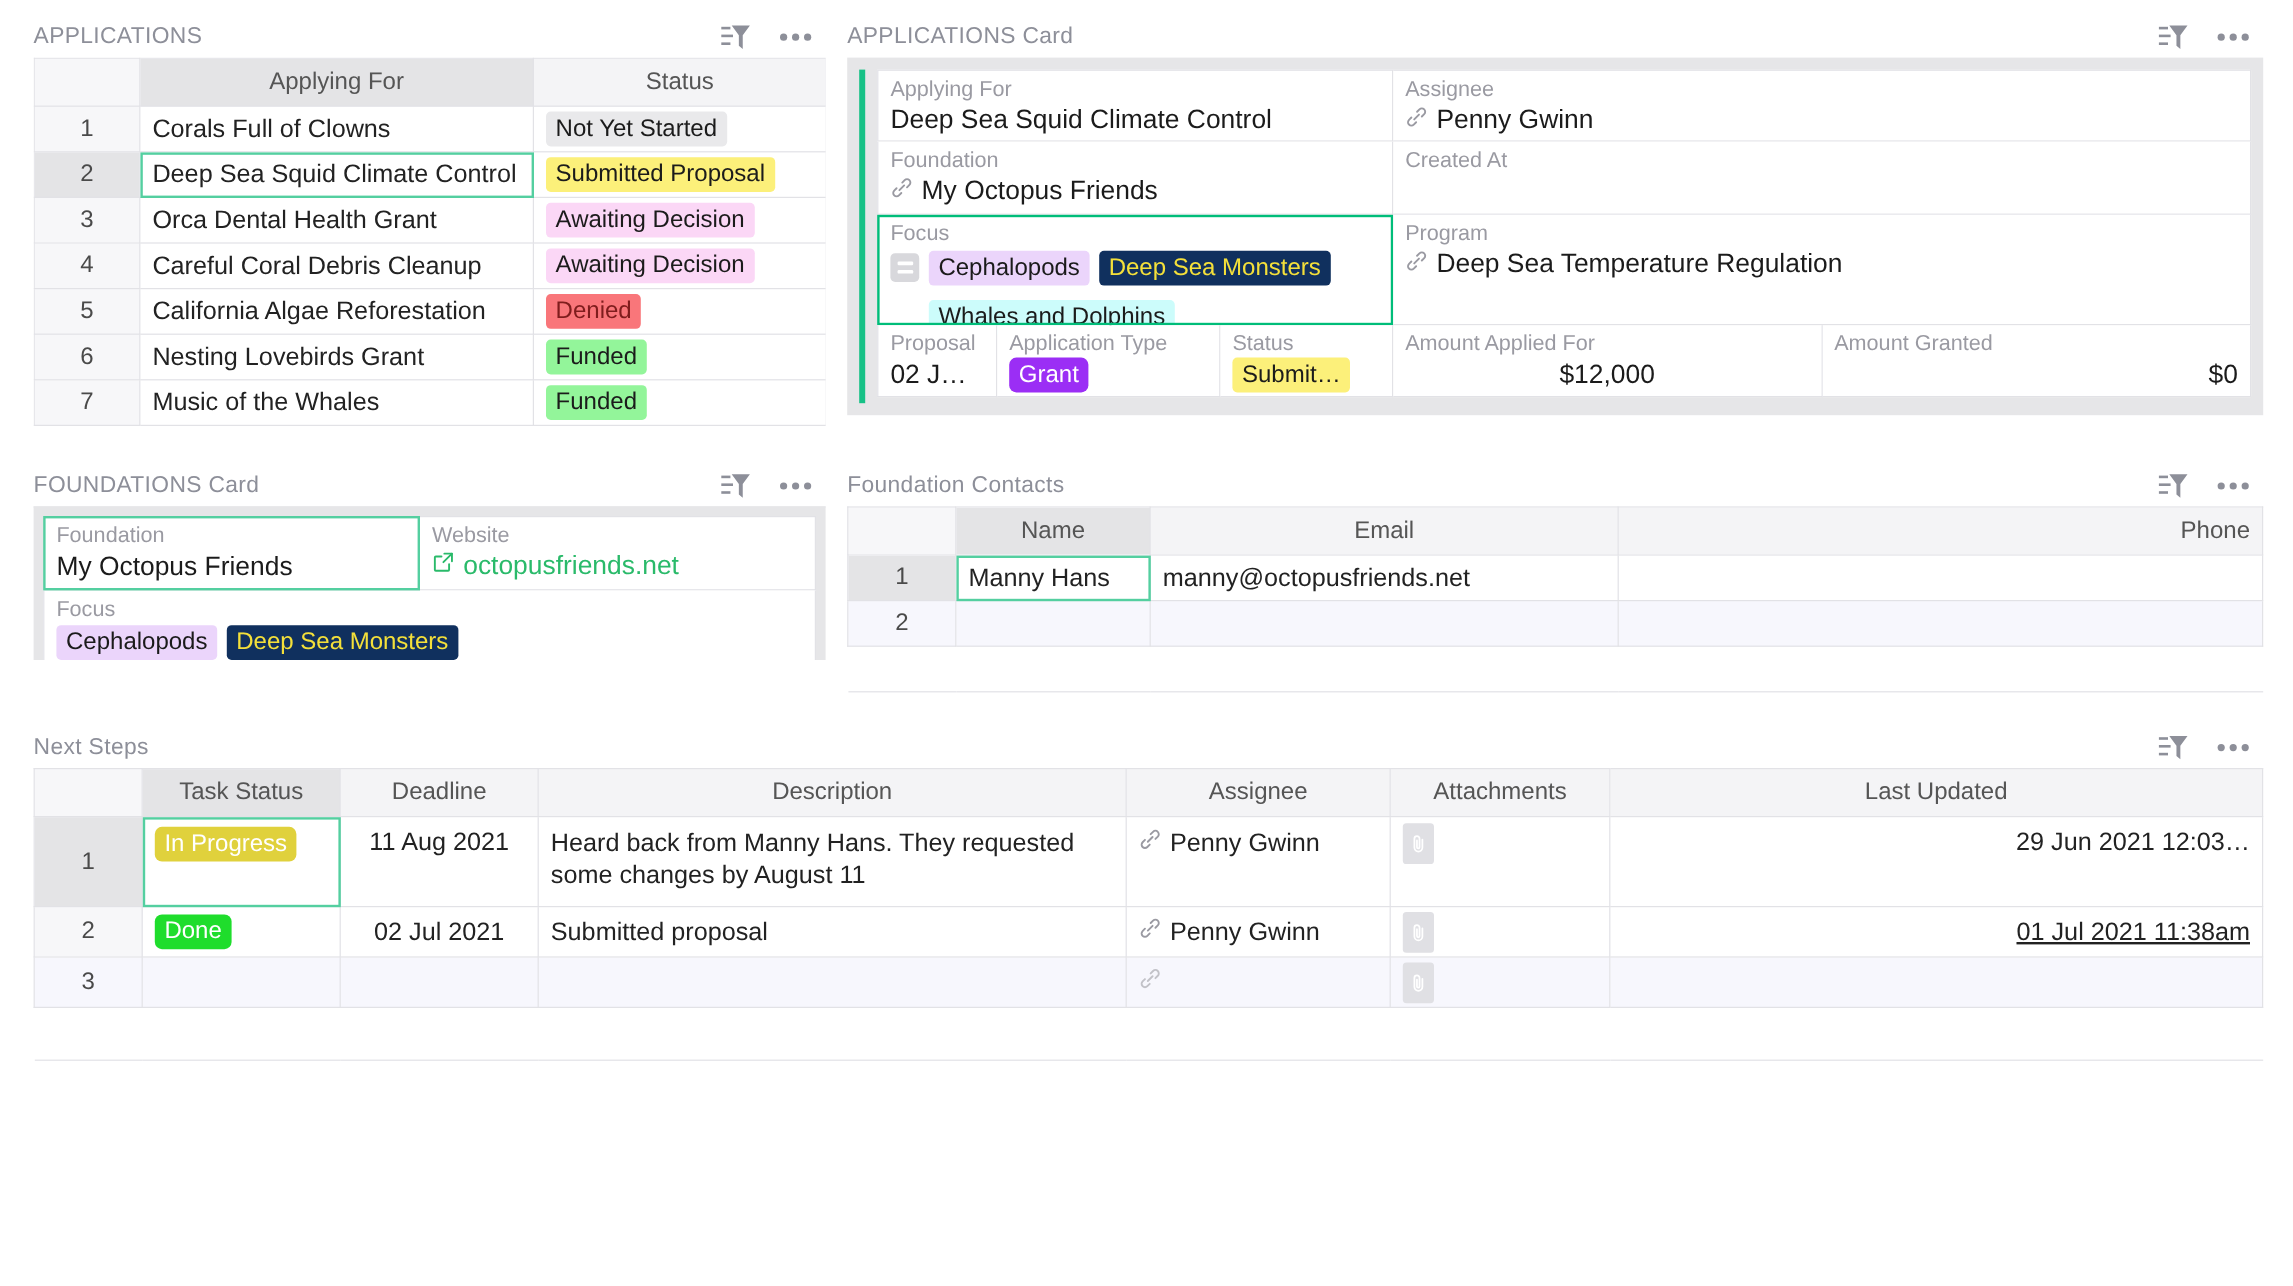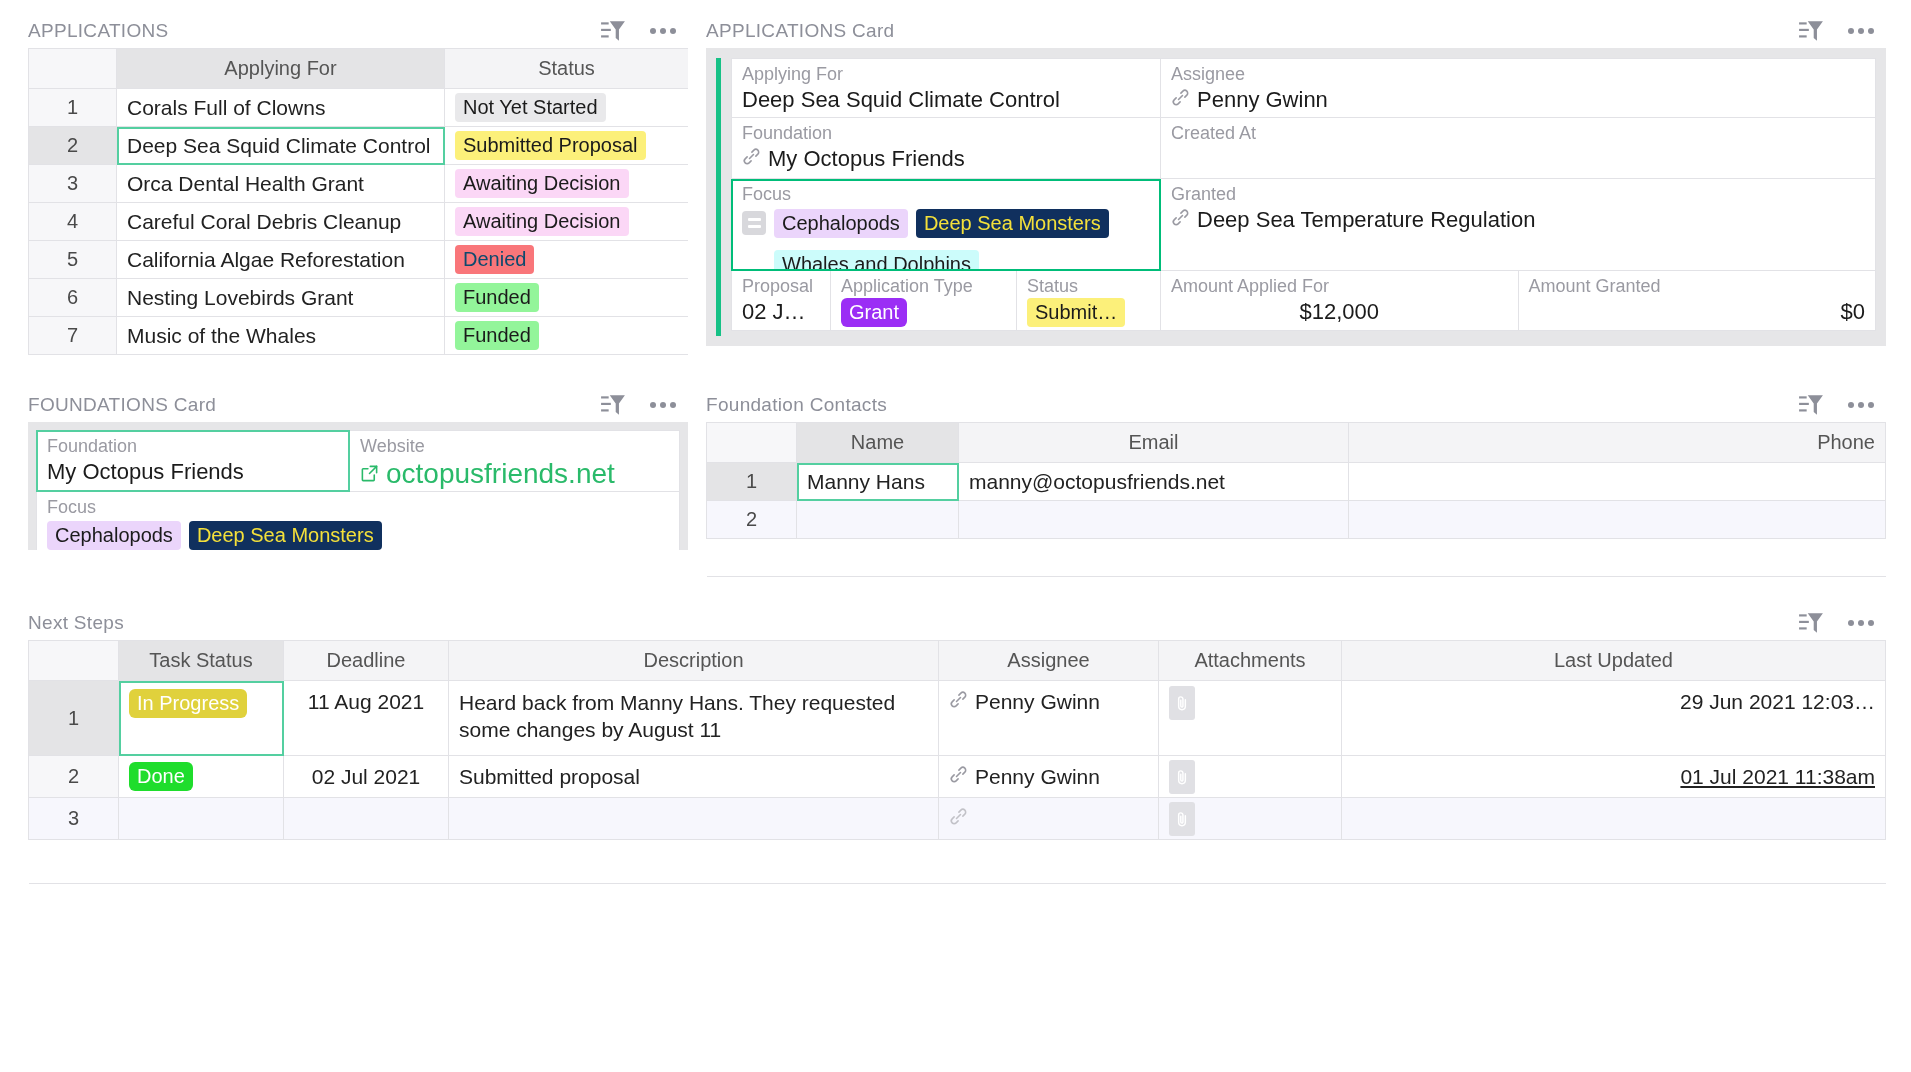--- a/index.html
+++ b/index.html
@@ -52,21 +52,21 @@
   .cellsel-strong { outline: 2px solid #00bd79; outline-offset: -2px; }
 
   
   .chip {
     display: inline-block; border-radius: 4px; padding: 2px 8px;
     font-size: 20px; line-height: 1.25; vertical-align: middle;
   }
   .chip.gray    { background: #e9e9eb; color: #1b1b1b; }
   .chip.yellow  { background: #fcf07a; color: #1b1b1b; }
   .chip.pink    { background: #fbd7f6; color: #1b1b1b; }
-  .chip.red     { background: #f9767a; color: #0c4a6e; }
+  .chip.red     { background: #f9767a; color: #7f1d1d; }
   .chip.green   { background: #93f59a; color: #1b1b1b; }
   .chip.purple  { background: #ebd5fb; color: #1b1b1b; }
   .chip.navy    { background: #10305e; color: #f4e03a; }
   .chip.cyan    { background: #ccfcfb; color: #1b1b1b; }
   .chip.violet  { background: #9b2ef5; color: #ffffff; border-radius: 6px; }
   .chip.gold    { background: #e0d13c; color: #ffffff; border-radius: 6px; }
   .chip.brightgreen { background: #1fdd2c; color: #ffffff; border-radius: 6px; }
 
   
   .card-wrap { background: #e6e6e8; padding: 10px; display: flex; }
@@ -77,21 +77,21 @@
     background: #fff; border: 1px solid #e2e2e6; padding: 4px 10px 6px 10px;
     display: flex; flex-direction: column; justify-content: flex-start;
   }
   .fld-label { font-size: 18px; color: #9a9aa2; line-height: 1.25; }
   .fld-value { font-size: 22px; color: #1b1b1b; line-height: 1.3; display: flex; align-items: center; gap: 7px; }
   .fld-value.num { justify-content: center; }
   .fld-value.right { justify-content: flex-end; }
   .ref-ico { flex: 0 0 auto; }
 
   
-  .weblink { color: #2aba6a; font-size: 28px; display: flex; align-items: center; gap: 7px; }
+  .weblink { color: #2aba6a; font-size: 22px; display: flex; align-items: center; gap: 7px; }
 
   
   .drag {
     width: 24px; height: 24px; border-radius: 4px; background: #d8d8dc;
     display: inline-flex; flex-direction: column; justify-content: center; align-items: center; gap: 4px;
     flex: 0 0 auto;
   }
   .drag i { display: block; width: 13px; height: 3px; background: #fff; border-radius: 1px; }
 
   
@@ -269,21 +269,21 @@
                   <path d="M11.5 17.5 L9 20 a3.5 3.5 0 0 1 -5 -5 l2.5 -2.5"></path>
                 </svg>
               </span>
               <span>Penny Gwinn</span>
             </div>
           </div>
           <div class="fld" style="height:61px; border-top:none; border-left:none;">
             <div class="fld-label">Created At</div>
           </div>
           <div class="fld" style="height:92px; border-top:none; border-left:none;">
-            <div class="fld-label">Granted</div>
+            <div class="fld-label">Program</div>
             <div class="fld-value">
               <span class="ref-ico">
                 <svg width="19" height="19" viewBox="0 0 24 24" fill="none" stroke="#9a9aa2" stroke-width="2" stroke-linecap="round">
                   <path d="M9.5 14.5 L14.5 9.5"></path>
                   <path d="M12.5 6.5 L15 4 a3.5 3.5 0 0 1 5 5 l-2.5 2.5"></path>
                   <path d="M11.5 17.5 L9 20 a3.5 3.5 0 0 1 -5 -5 l2.5 -2.5"></path>
                 </svg>
               </span>
               <span>Deep Sea Temperature Regulation</span>
             </div>

